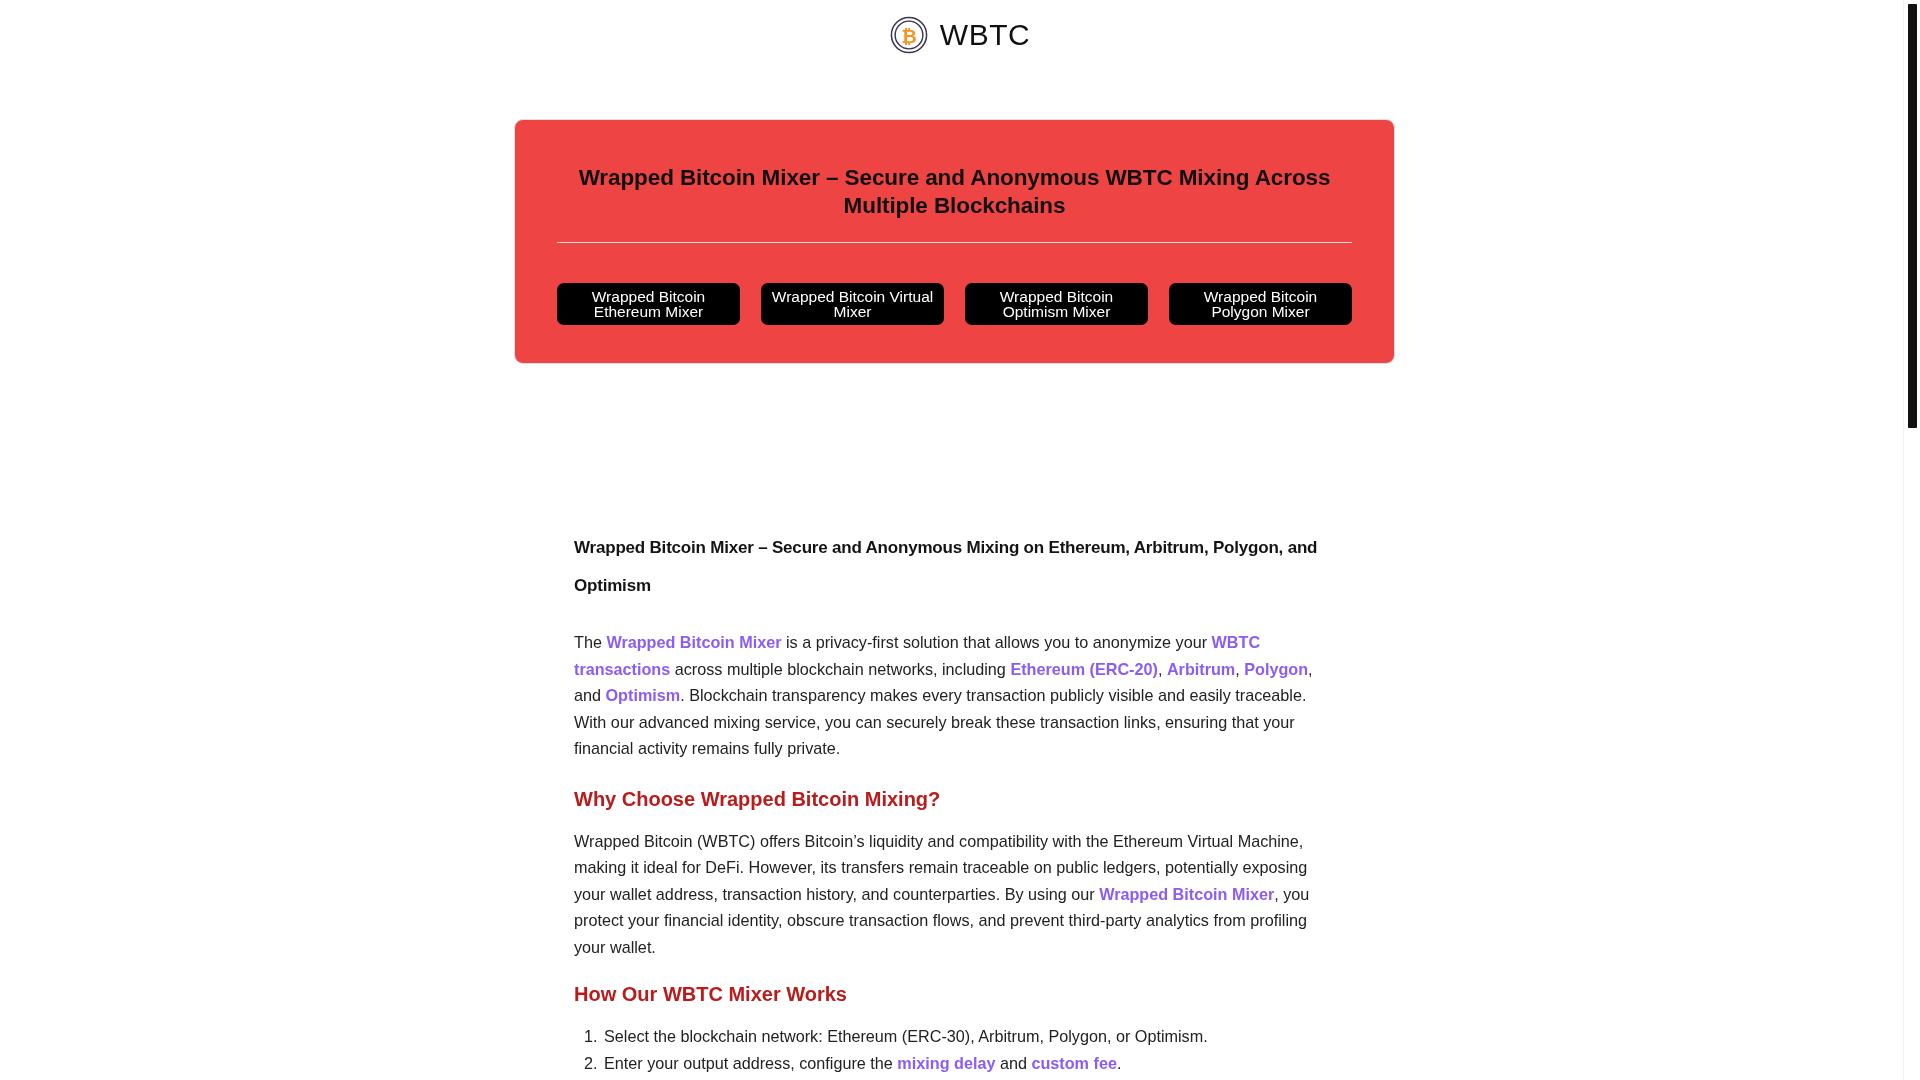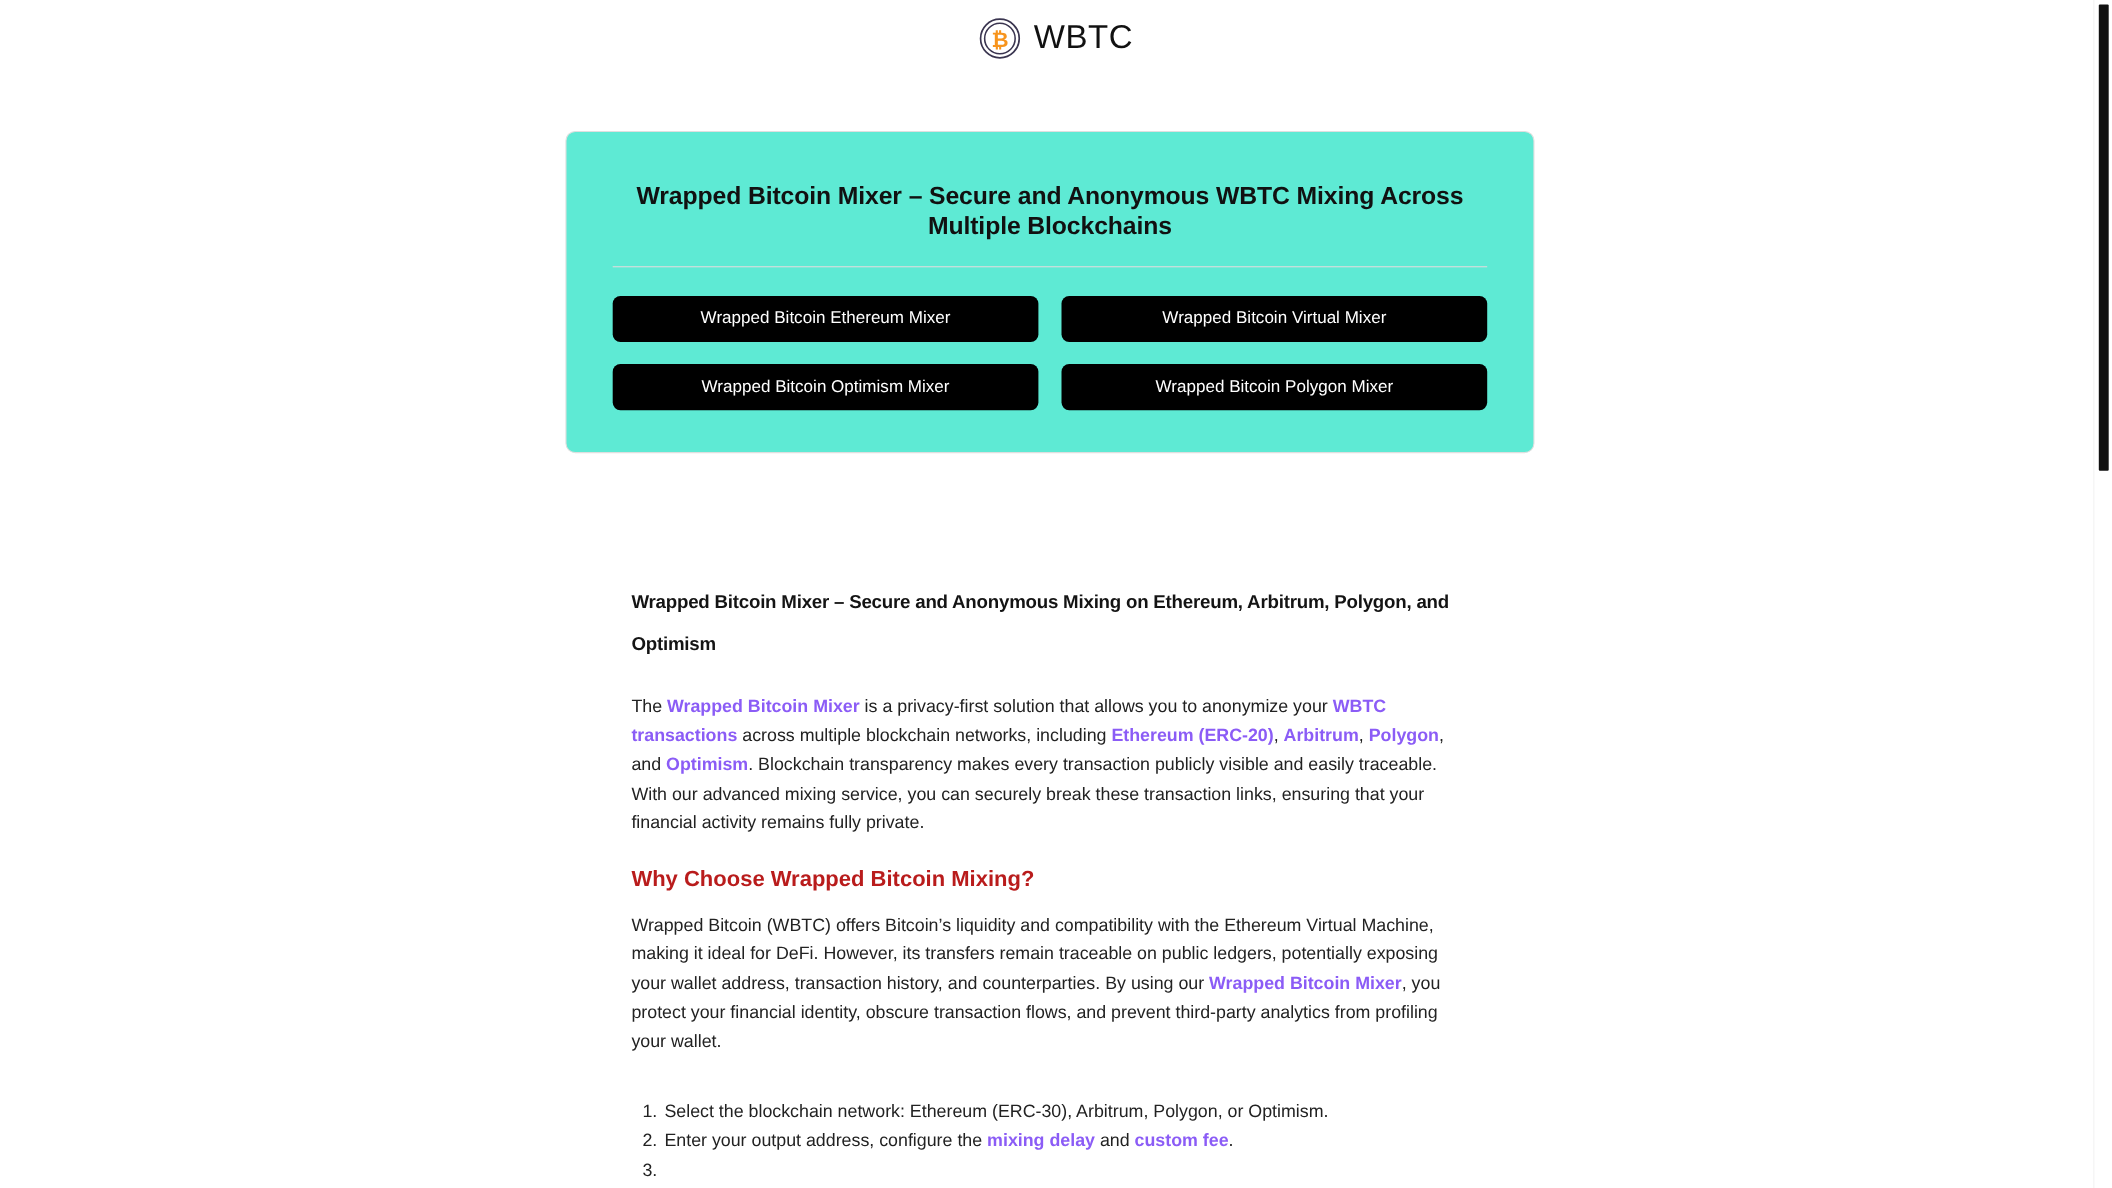--- a/index.html
+++ b/index.html
@@ -55,42 +55,42 @@
   }
 
   
   .mixer-card {
     position: absolute;
     left: 514px;
     top: 119px;
     width: 881px;
     border: 1px solid #dfdfdf;
     border-radius: 9px;
-    background: #5eead4;
+    background: #ef4444;
     padding: 30px 42px 38px 42px;
   }
   .card-title {
     margin: 14px 0 0 0;
     font-size: 22.5px;
     line-height: 28px;
     font-weight: 700;
     text-align: center;
     color: #111111;
     letter-spacing: -0.1px;
   }
   .card-divider {
     border: 0;
     border-top: 1px solid #dcdcdc;
     margin: 22px 0 0 0;
     width: 100%;
   }
   .network-grid {
-    margin-top: 26px;
+    margin-top: 40px;
     display: grid;
-    grid-template-columns: 1fr 1fr;
+    grid-template-columns: 1fr 1fr 1fr 1fr;
     column-gap: 21px;
     row-gap: 20px;
   }
   .network-button {
     display: flex;
     align-items: center;
     justify-content: center;
     height: 42px;
     background: #000000;
     color: #ffffff;
@@ -206,20 +206,21 @@
     <div class="spacer-lg"></div>
 
     <h2>Why Choose Wrapped Bitcoin Mixing?</h2>
 
     <div class="spacer-sm"></div>
 
     <p><span>Wrapped Bitcoin (WBTC) offers Bitcoin’s liquidity and compatibility with the Ethereum Virtual Machine, making it ideal for DeFi. However, its transfers remain traceable on public ledgers, potentially exposing your wallet address, transaction history, and counterparties. By using our </span><b>Wrapped Bitcoin Mixer</b><span>, you protect your financial identity, obscure transaction flows, and prevent third-party analytics from profiling your wallet.</span></p>
 
     <div class="spacer-md"></div>
 
+    <h2>How Our WBTC Mixer Works</h2>
 
     <div class="spacer-sm"></div>
 
     <ol class="steps-list">
       <li><span>Select the blockchain network: Ethereum (ERC-30), Arbitrum, Polygon, or Optimism.</span><b></b><span></span><b></b><span></span></li>
       <li><span>Enter your output address, configure the </span><b>mixing delay</b><span> and </span><b>custom fee</b><span>.</span></li>
       <li><b></b><span></span><b></b><span></span></li>
     </ol>
 
   </article>

